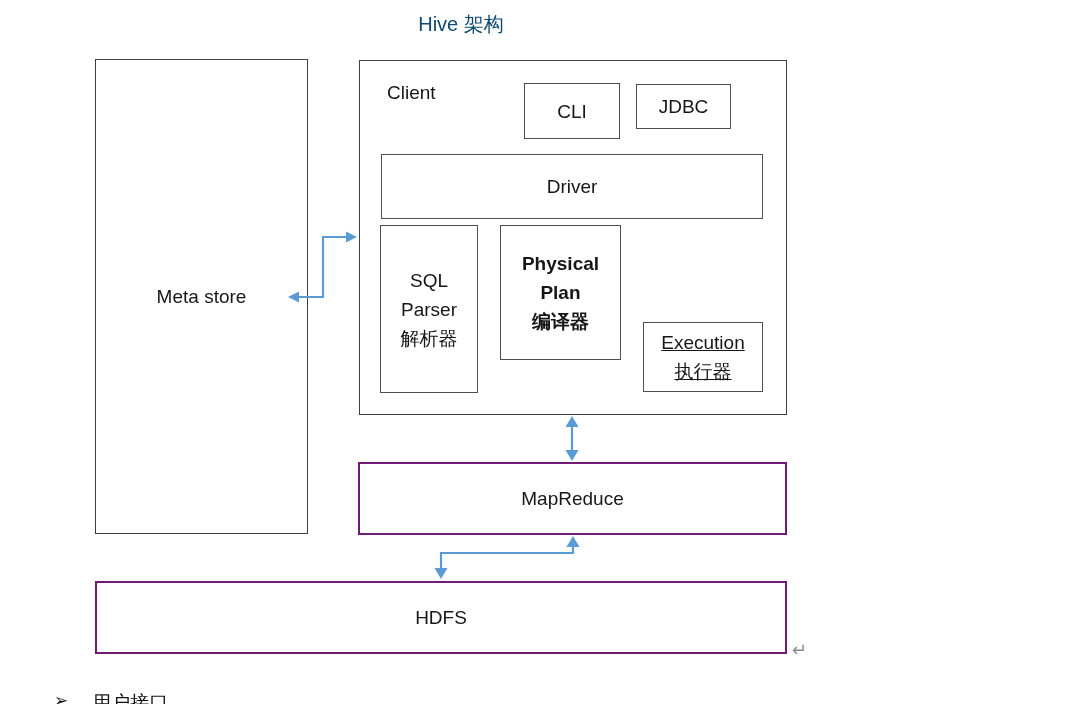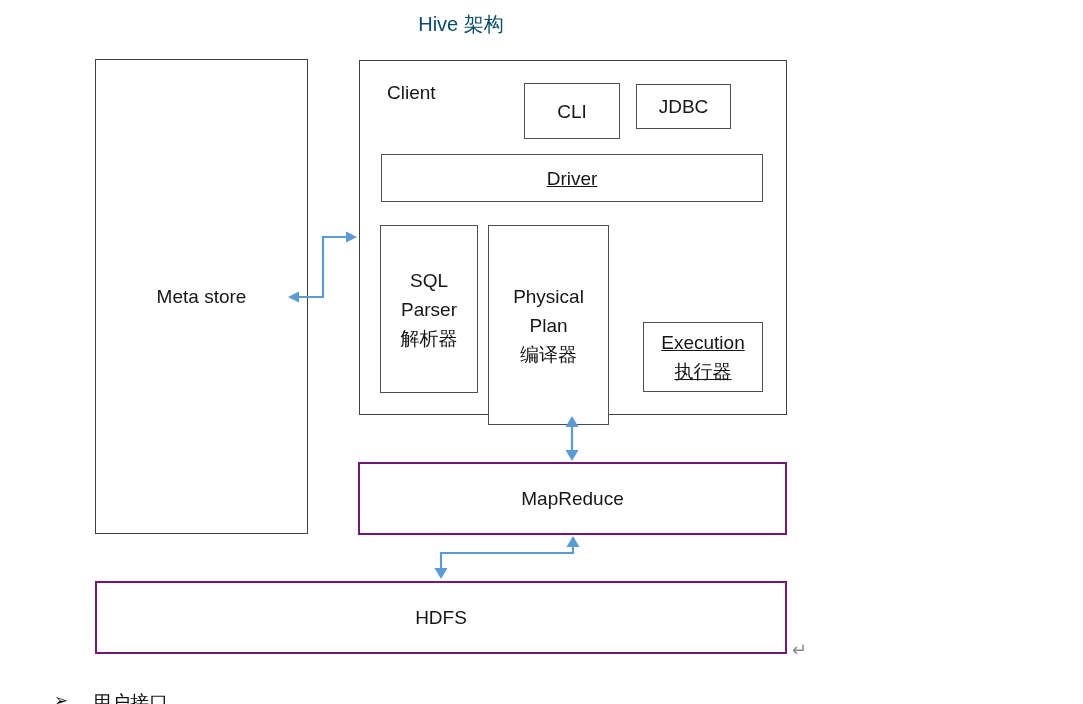--- a/index.html
+++ b/index.html
@@ -38,23 +38,23 @@
     text-align: center;
     font-size: 20px;
     color: #0c4a6e;
   }
 
   #meta-store     { left: 95px;  top: 59px;  width: 213px; height: 475px; align-items: center; }
   #client         { left: 359px; top: 60px;  width: 428px; height: 355px; justify-content: flex-start; align-items: flex-start; }
   #client-label   { position: absolute; left: 27px; top: 17px; font-size: 19px; }
   #cli            { left: 524px; top: 83px;  width: 96px;  height: 56px; }
   #jdbc           { left: 636px; top: 84px;  width: 95px;  height: 45px; }
-  #driver         { left: 381px; top: 154px; width: 382px; height: 48px; text-decoration: underline; }
+  #driver         { left: 381px; top: 154px; width: 382px; height: 65px; }
   #sql-parser     { left: 380px; top: 225px; width: 98px;  height: 168px; }
-  #physical-plan  { left: 488px; top: 225px; width: 121px; height: 200px; }
+  #physical-plan  { left: 500px; top: 225px; width: 121px; height: 135px; font-weight: bold; }
   #query-optimizer{ left: 643px; top: 214px; width: 120px; height: 96px; }
   #execution      { left: 643px; top: 322px; width: 120px; height: 70px; text-decoration: underline; }
   #mapreduce      { left: 358px; top: 462px; width: 429px; height: 73px; }
   #hdfs           { left: 95px;  top: 581px; width: 692px; height: 73px; }
 
   #arrow-layer {
     position: absolute;
     left: 0; top: 0;
     width: 1083px; height: 704px;
     pointer-events: none;

